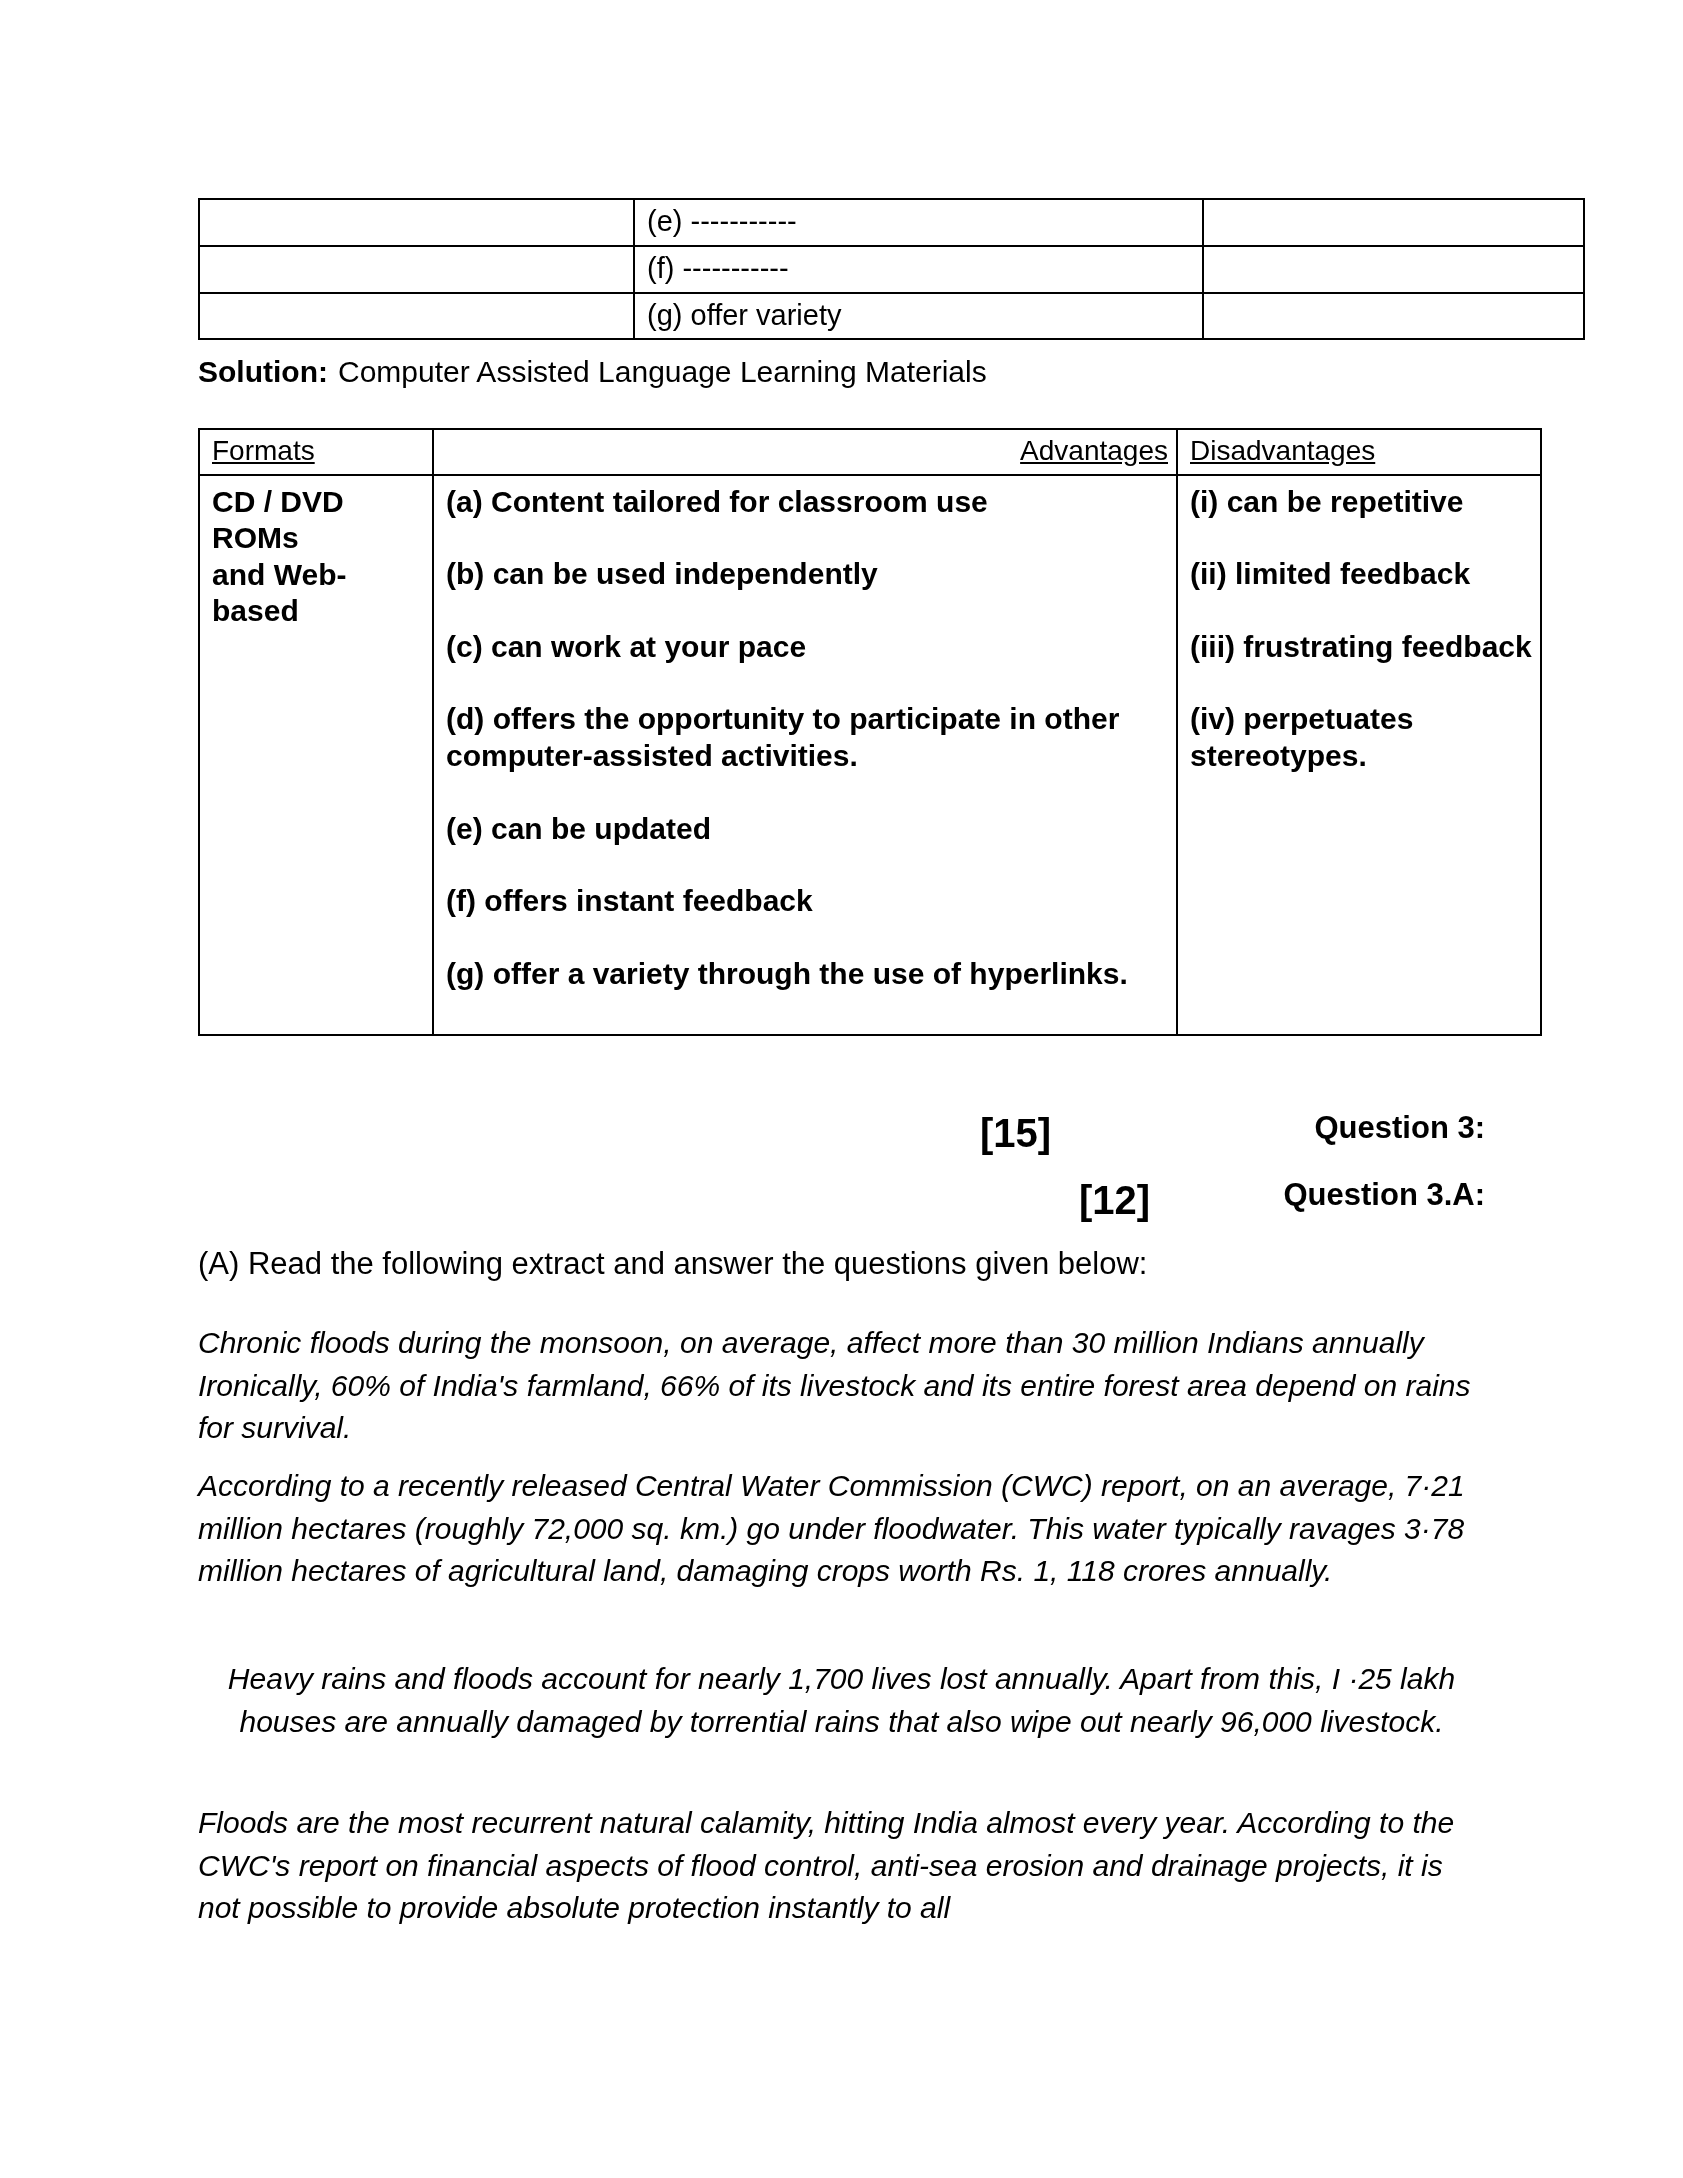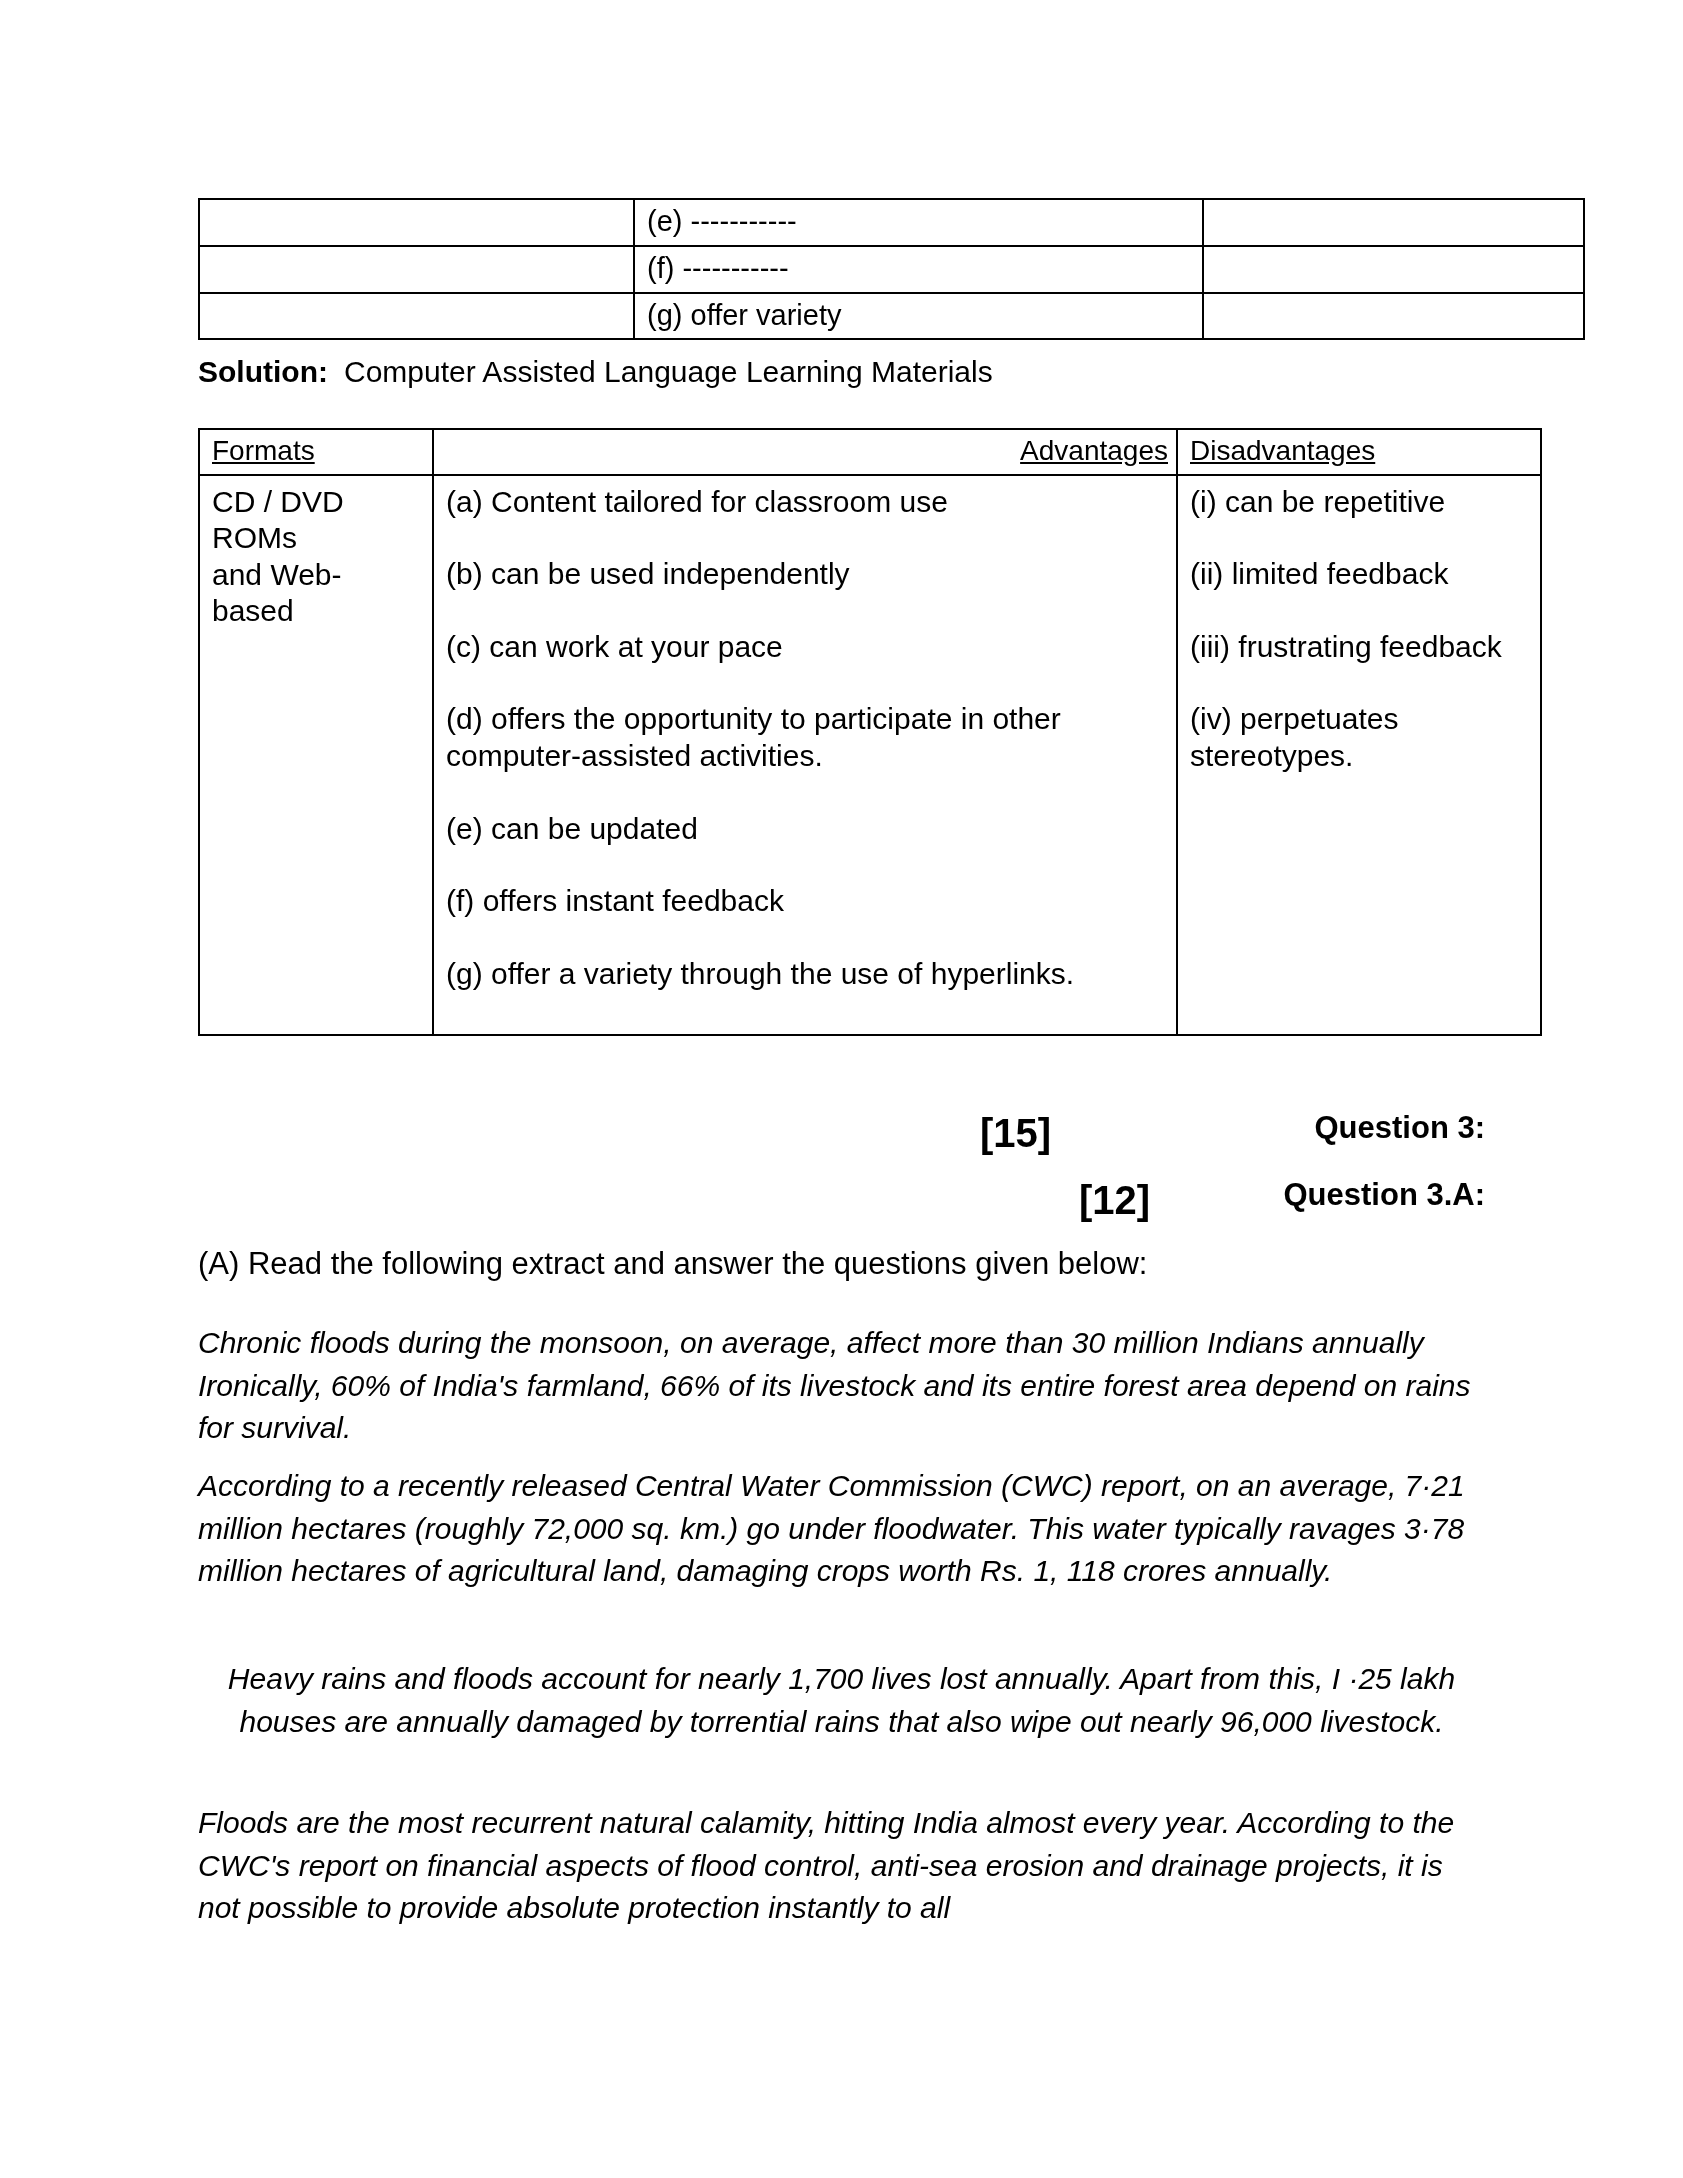--- a/index.html
+++ b/index.html
@@ -65,41 +65,42 @@
     top: 354px;
     font-size: 30px;
     line-height: 1.2;
     white-space: nowrap;
   }
   #solution-line .lbl {
     font-weight: bold;
   }
   #solution-line .val {
     font-weight: normal;
-    margin-left: 16px;
+    margin-left: 10px;
   }
 
   
   #call-table {
     left: 198px;
     top: 428px;
     width: 1275px;
   }
   #call-table .col-formats { width: 212px; }
   #call-table .col-adv { width: 722px; text-align: right; }
   #call-table .col-dis { width: 342px; }
   #call-table th {
     padding: 4px 8px 6px 12px;
     font-size: 28px;
     text-decoration: underline;
   }
   #call-table td {
     padding: 8px 8px 10px 12px;
     font-size: 30px;
     line-height: 1.22;
+    font-weight: bold;
   }
   #call-table td.body-row {
     height: 540px;
   }
   .item-list {
     margin: 0;
     padding: 0;
     list-style: none;
   }
   .item-list li {

